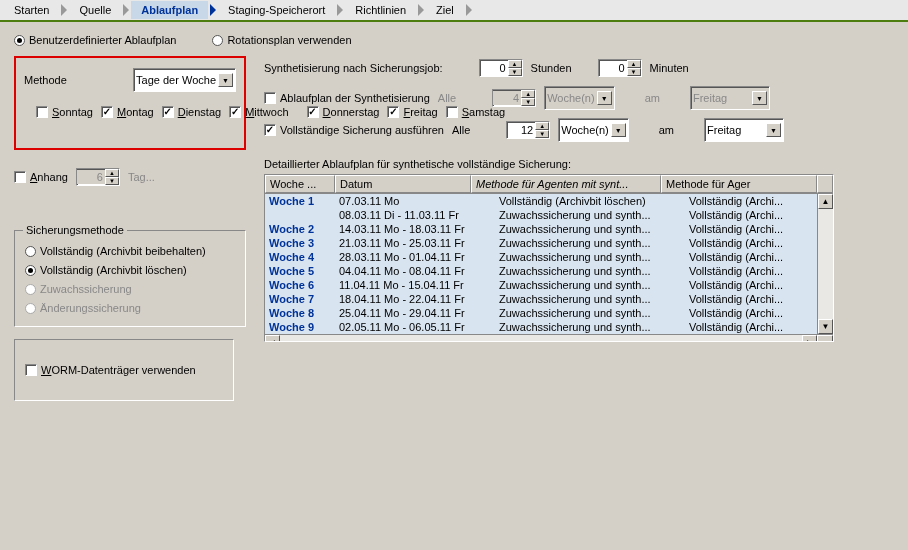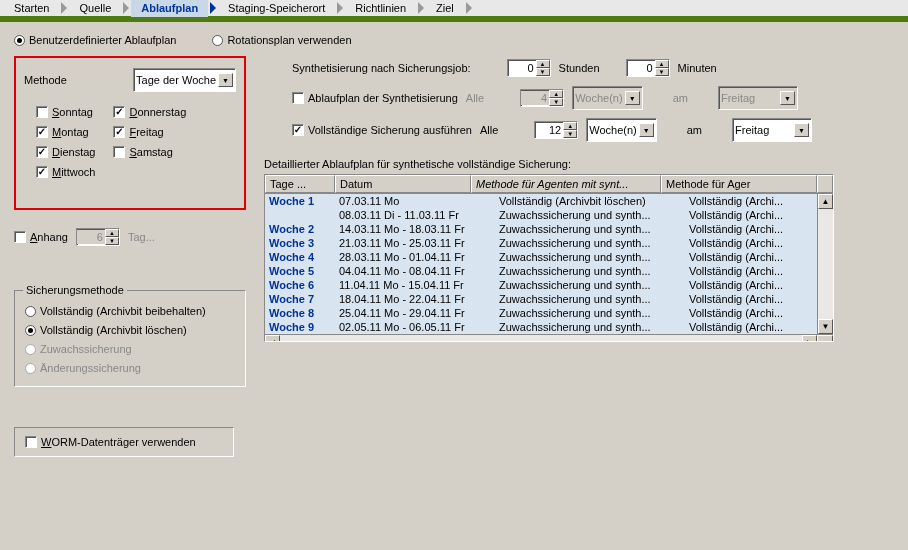--- a/index.html
+++ b/index.html
@@ -1,18 +1,18 @@
 <!DOCTYPE html>
 <html><head>
 <meta charset="utf-8">
 <style>
 * { box-sizing: border-box; margin: 0; padding: 0; }
 body { font-family: Tahoma, Arial, sans-serif; font-size: 11px; background: #d4d0c8; color: #000; width: 908px; height: 550px; overflow: hidden; user-select: none; }
 
-.breadcrumb { background: #e8e8e8; border-bottom: 6px solid #4d7c0f; display: flex; align-items: center; height: 22px; padding-left: 4px; }
+.breadcrumb { background: #e8e8e8; border-bottom: 2px solid #4d7c0f; display: flex; align-items: center; height: 22px; padding-left: 4px; }
 .breadcrumb-item { padding: 3px 10px; cursor: pointer; position: relative; }
 .breadcrumb-item.active { background: #c8d8e8; color: #003399; font-weight: bold; }
 .breadcrumb-sep { width: 0; height: 0; border-top: 6px solid transparent; border-bottom: 6px solid transparent; border-left: 6px solid #999; margin: 0 2px; }
 .breadcrumb-item.active + .breadcrumb-sep { border-left-color: #003399; }
 
 .content { padding: 12px 14px; }
 .radio-row { display: flex; gap: 36px; margin-bottom: 10px; }
 .radio-item { display: flex; align-items: center; gap: 4px; }
 .radio { width: 11px; height: 11px; border: 1px solid #555; border-radius: 50%; background: #fff; display: inline-flex; align-items: center; justify-content: center; }
 .radio.checked::after { content: ""; width: 5px; height: 5px; background: #000; border-radius: 50%; }
@@ -24,36 +24,36 @@
 
 .group { border: 1px solid #fff; border-top-color: #888; border-left-color: #888; padding: 10px 10px 12px; margin-bottom: 10px; position: relative; margin-top: 44px; }
 .group-title { position: absolute; top: -7px; left: 8px; background: #d4d0c8; padding: 0 3px; }
 
 .redbox { border: 2px solid #d00; padding: 10px 8px 30px; margin-bottom: 18px; }
 .method-row { display: flex; align-items: center; justify-content: space-between; margin-bottom: 14px; }
 .select { background: #fff; border: 1px solid #888; border-right-color: #fff; border-bottom-color: #fff; box-shadow: inset 1px 1px #555; padding: 1px 2px; display: inline-flex; align-items: center; height: 24px; }
 .select .dd { background: #d4d0c8; border: 1px solid #fff; border-right-color: #555; border-bottom-color: #555; width: 15px; height: 14px; margin-left: 2px; display: flex; align-items: center; justify-content: center; font-size: 7px; }
 
 .days { display: flex; gap: 18px; padding-left: 12px; }
-.days-col { display: flex; flex-direction: column; gap: 8px; }
+.days-col { display: flex; gap: 8px; }
 .chk-row { display: flex; align-items: center; gap: 4px; }
 .chk { width: 12px; height: 12px; background: #fff; border: 1px solid #888; border-right-color: #fff; border-bottom-color: #fff; box-shadow: inset 1px 1px #555; display: inline-flex; align-items: center; justify-content: center; font-size: 10px; line-height: 1; }
 .chk.checked::after { content: "✓"; font-weight: bold; }
 .underline { text-decoration: underline; }
 
 .anhang { display: flex; align-items: center; gap: 8px; margin-bottom: 18px; }
 .spinner { display: inline-flex; align-items: center; border: 1px solid #888; border-right-color: #fff; border-bottom-color: #fff; background: #fff; box-shadow: inset 1px 1px #555; height: 18px; }
 .spinner input { border: none; width: 28px; text-align: right; padding: 1px 2px; font-family: inherit; font-size: 11px; background: transparent; }
 .spinner.disabled input { color: #888; background: #d4d0c8; }
 .spin-btns { display: flex; flex-direction: column; }
 .spin-btn { width: 14px; height: 8px; background: #d4d0c8; border: 1px solid #fff; border-right-color: #555; border-bottom-color: #555; font-size: 6px; display: flex; align-items: center; justify-content: center; line-height: 1; }
 .disabled-text { color: #888; }
 
 .right-top { padding: 2px 0 8px; }
-.form-row { display: flex; align-items: center; gap: 8px; margin-bottom: 8px; min-height: 20px; margin-left: 28px; }
+.form-row { display: flex; align-items: center; gap: 8px; margin-bottom: 8px; min-height: 20px; }
 .form-row .lbl { white-space: nowrap; }
 .gap { display: inline-block; }
 
 .schedule-label { margin-bottom: 4px; }
 .table-wrap { border: 1px solid #fff; border-top-color: #888; border-left-color: #888; box-shadow: inset 1px 1px #555; background: #fff; height: 168px; display: flex; flex-direction: column; overflow: hidden; width: 570px; }
 .thead { display: flex; background: #d4d0c8; border-bottom: 1px solid #888; }
 .th { border: 1px solid #fff; border-right-color: #888; border-bottom-color: #888; padding: 2px 4px; white-space: nowrap; overflow: hidden; }
 .th.c1 { width: 70px; }
 .th.c2 { width: 136px; }
 .th.c3 { width: 190px; font-style: italic; }
@@ -65,21 +65,21 @@
 .td.c1 { width: 70px; color: #003399; font-weight: bold; }
 .td.c2 { width: 160px; }
 .td.c3 { width: 190px; }
 .td.c4 { flex: 1; }
 .scrollbar-v { width: 16px; background: #d4d0c8; border-left: 1px solid #888; display: flex; flex-direction: column; }
 .scrollbar-h { height: 16px; background: #d4d0c8; border-top: 1px solid #888; display: flex; }
 .sb-btn { width: 15px; height: 15px; background: #d4d0c8; border: 1px solid #fff; border-right-color: #555; border-bottom-color: #555; font-size: 8px; display: flex; align-items: center; justify-content: center; }
 .sb-track { flex: 1; background: repeating-conic-gradient(#d4d0c8 0% 25%, #fff 0% 50%) 50% / 2px 2px; }
 .table-body-row { display: flex; flex: 1; }
 
-.worm { margin-top: 40px; border: 1px solid #fff; border-top-color: #888; border-left-color: #888; padding: 8px 10px; width: 220px; }
+.worm { margin-top: 12px; border: 1px solid #fff; border-top-color: #888; border-left-color: #888; padding: 24px 10px; width: 220px; }
 </style>
 </head>
 <body>
 
 <div class="breadcrumb" id="breadcrumb">
     <div class="breadcrumb-item">Starten</div>
     <div class="breadcrumb-sep"></div>
     <div class="breadcrumb-item">Quelle</div>
     <div class="breadcrumb-sep"></div>
     <div class="breadcrumb-item active">Ablaufplan</div>
@@ -270,21 +270,21 @@
           <span class="select" style="width:80px">
             <span style="flex:1">Freitag</span>
             <span class="dd">▼</span>
           </span>
         </div>
       </div>
 
       <div class="schedule-label">Detaillierter Ablaufplan für synthetische vollständige Sicherung:</div>
       <div class="table-wrap">
         <div class="thead">
-          <div class="th c1">Tage ...</div>
+          <div class="th c1">Woche ...</div>
           <div class="th c2">Datum</div>
           <div class="th c3">Methode für Agenten mit synt...</div>
           <div class="th c4">Methode für Ager</div>
           <div class="th cscroll"></div>
         </div>
         <div class="table-body-row">
           <div class="tbody" id="tbody">
               <div class="tr">
                 <div class="td c1">Woche 1</div>
                 <div class="td c2">07.03.11 Mo</div>

